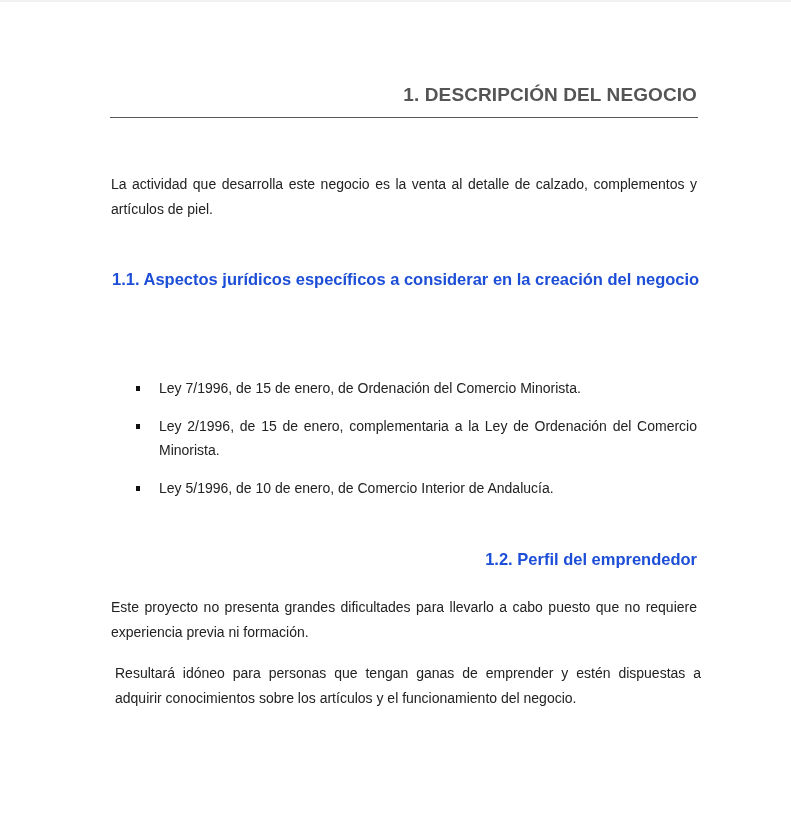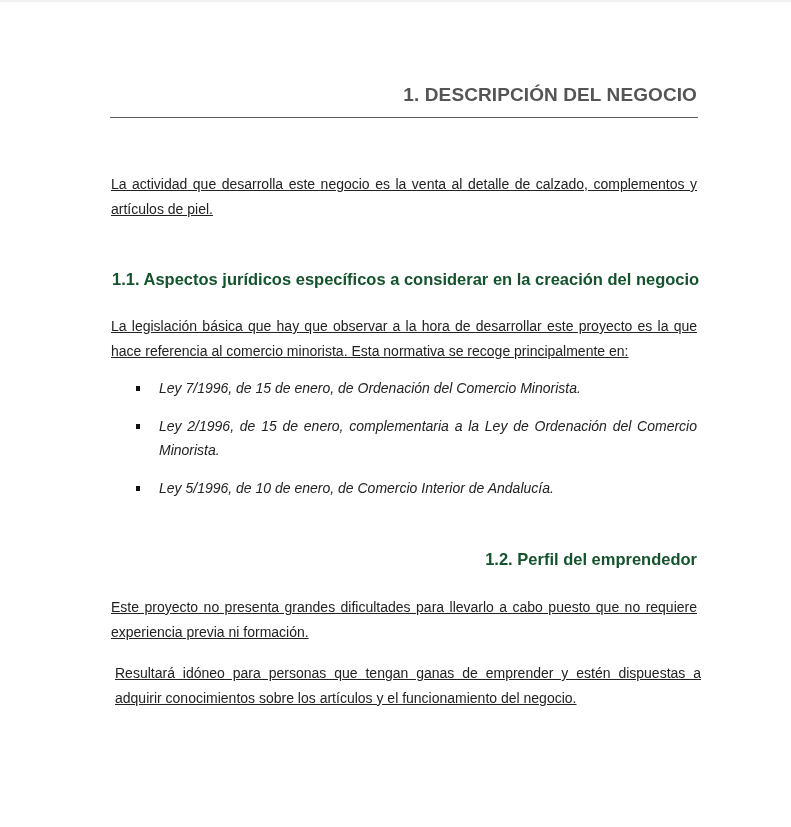--- a/index.html
+++ b/index.html
@@ -5,43 +5,42 @@
     html, body { margin: 0; padding: 0; background: #ffffff; }
     body { width: 791px; height: 827px; position: relative; overflow: hidden;
            font-family: "Liberation Sans", sans-serif; color: #1e1e1e; }
     .page { position: absolute; left: 0; top: 0; width: 791px; height: 743px; background: #ffffff; }
     .top-edge { position: absolute; left: 0; top: 0; width: 791px; height: 2px; background: #f2f2f2; }
     .main-title { position: absolute; right: 94px; top: 84px; font-size: 19px; font-weight: bold;
                   color: #555555; letter-spacing: 0.1px; white-space: nowrap; }
     .title-rule { position: absolute; left: 110px; top: 117px; width: 588px; height: 1px; background: #5a5a5a; }
     .para { position: absolute; left: 111px; width: 586px; font-size: 14px; line-height: 24.5px;
             text-align: justify; color: #222222; }
-    .para.last-left { text-align-last: left; text-decoration: underline; }
-    .section-title { position: absolute; font-size: 16.5px; font-weight: bold; color: #14532d; white-space: nowrap; }
+    .para.last-left { text-align-last: left; }
+    .section-title { position: absolute; font-size: 16.5px; font-weight: bold; color: #1d4ed8; white-space: nowrap; }
     .bullet-list { position: absolute; left: 111px; width: 586px; margin: 0; padding: 0; list-style: none; }
     .bullet-item { position: relative; padding-left: 48px; font-size: 14px; line-height: 24.5px;
                    text-align: justify; color: #222222; }
     .bullet-mark { position: absolute; left: 25px; top: 10px; width: 4px; height: 5px; background: #111111; }
   </style>
 </head>
 <body>
 
 <div class="page">
   <div class="top-edge"></div>
 
   <div class="main-title">1. DESCRIPCIÓN DEL NEGOCIO</div>
   <div class="title-rule"></div>
 
   <p class="para last-left" style="top:172px; margin:0;">La actividad que desarrolla este negocio es la venta al detalle de calzado, complementos y artículos de piel.</p>
 
   <div class="section-title" style="left:112px; top:270px;">1.1. Aspectos jurídicos específicos a considerar en la creación del negocio</div>
 
-  <p class="para last-left" style="top:314px; margin:0;">La legislación básica que hay que observar a la hora de desarrollar este proyecto es la que hace referencia al comercio minorista. Esta normativa se recoge principalmente en:</p>
 
-  <ul class="bullet-list" style="top:376px;font-style:italic;">
+  <ul class="bullet-list" style="top:376px;">
     <li class="bullet-item" style="margin-bottom:13px;">
       <span class="bullet-mark"></span>
       <span>Ley 7/1996, de 15 de enero, de Ordenación del Comercio Minorista.</span>
     </li>
     <li class="bullet-item" style="margin-bottom:13px; text-align-last:left;">
       <span class="bullet-mark"></span>
       <span>Ley 2/1996, de 15 de enero, complementaria a la Ley de Ordenación del Comercio Minorista.</span>
     </li>
     <li class="bullet-item">
       <span class="bullet-mark"></span>

